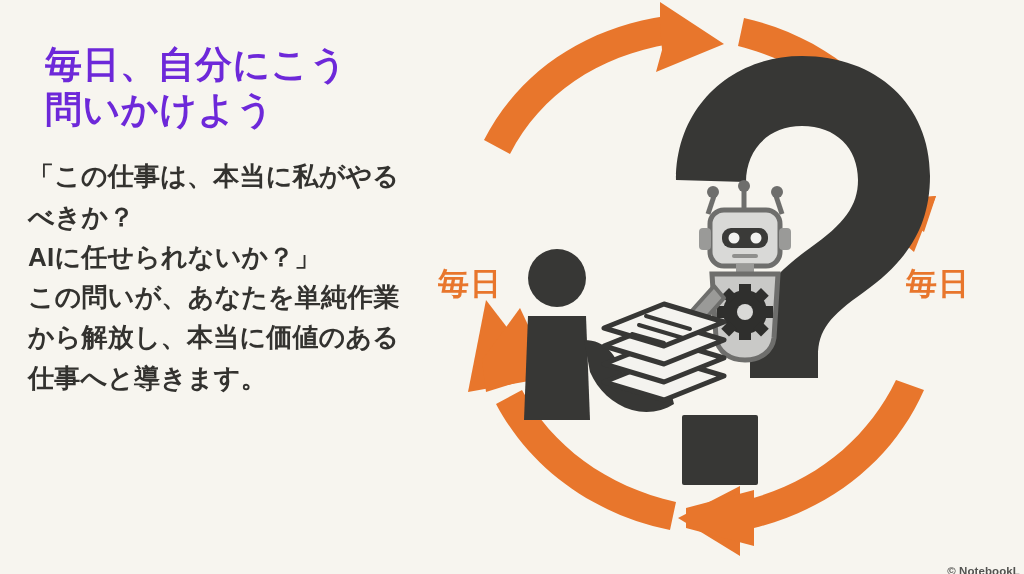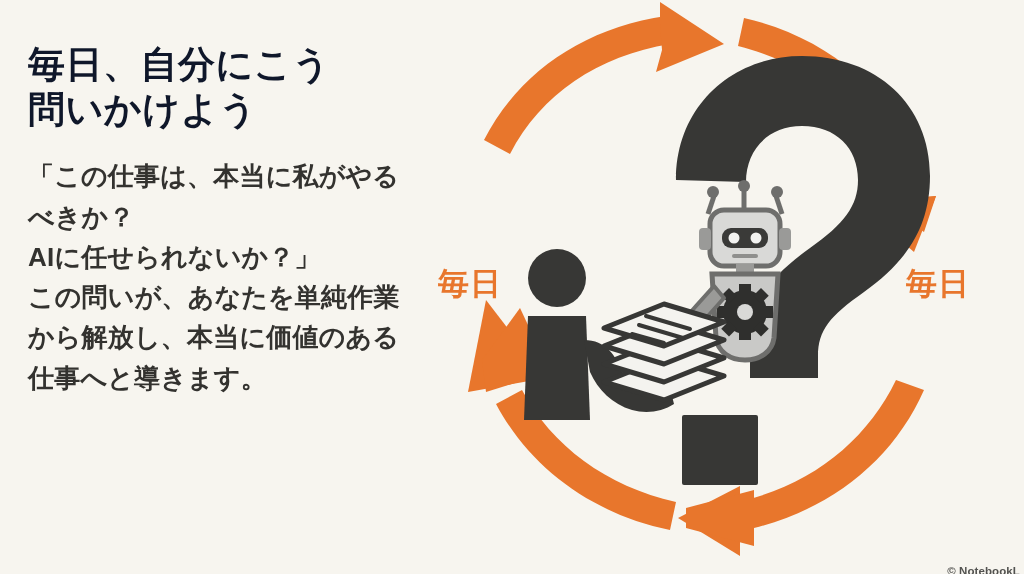--- a/index.html
+++ b/index.html
@@ -25,22 +25,22 @@
     position: absolute;
     left: 28px;
     top: 42px;
     width: 392px;
   }
   #slide-title {
     font-size: 37px;
     font-weight: 700;
     line-height: 1.22;
     letter-spacing: 0.5px;
-    color: #0f172a;
-    margin: 0 0 24px 0;
+    color: #6d28d9;
+    margin: 0 0 24px 17px;
     white-space: pre-line;
   }
   #body-copy {
     font-size: 26px;
     font-weight: 600;
     line-height: 1.55;
     letter-spacing: 0.2px;
     color: #33322f;
     margin: 0;
     white-space: pre-line;

